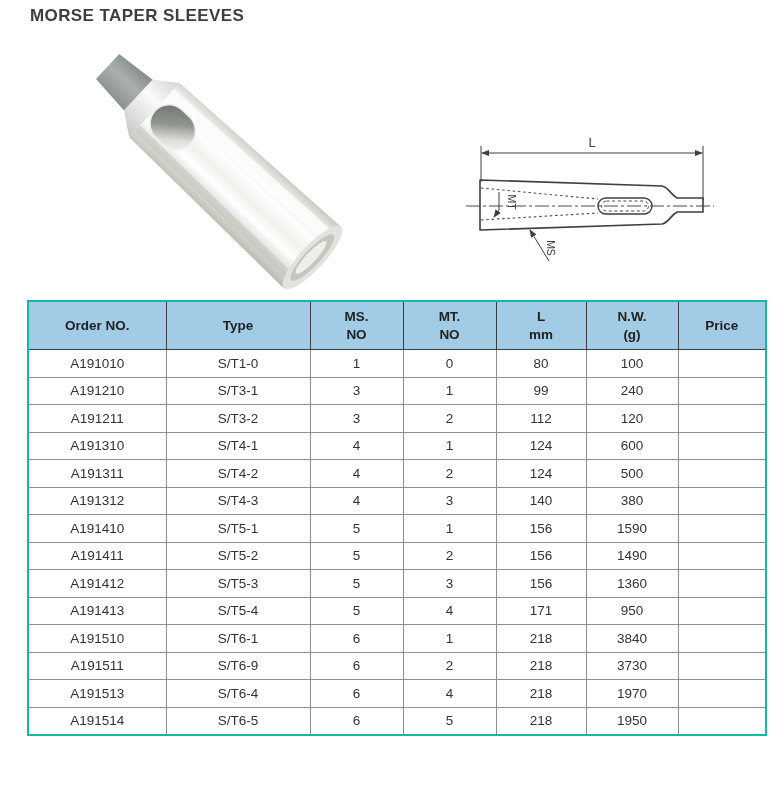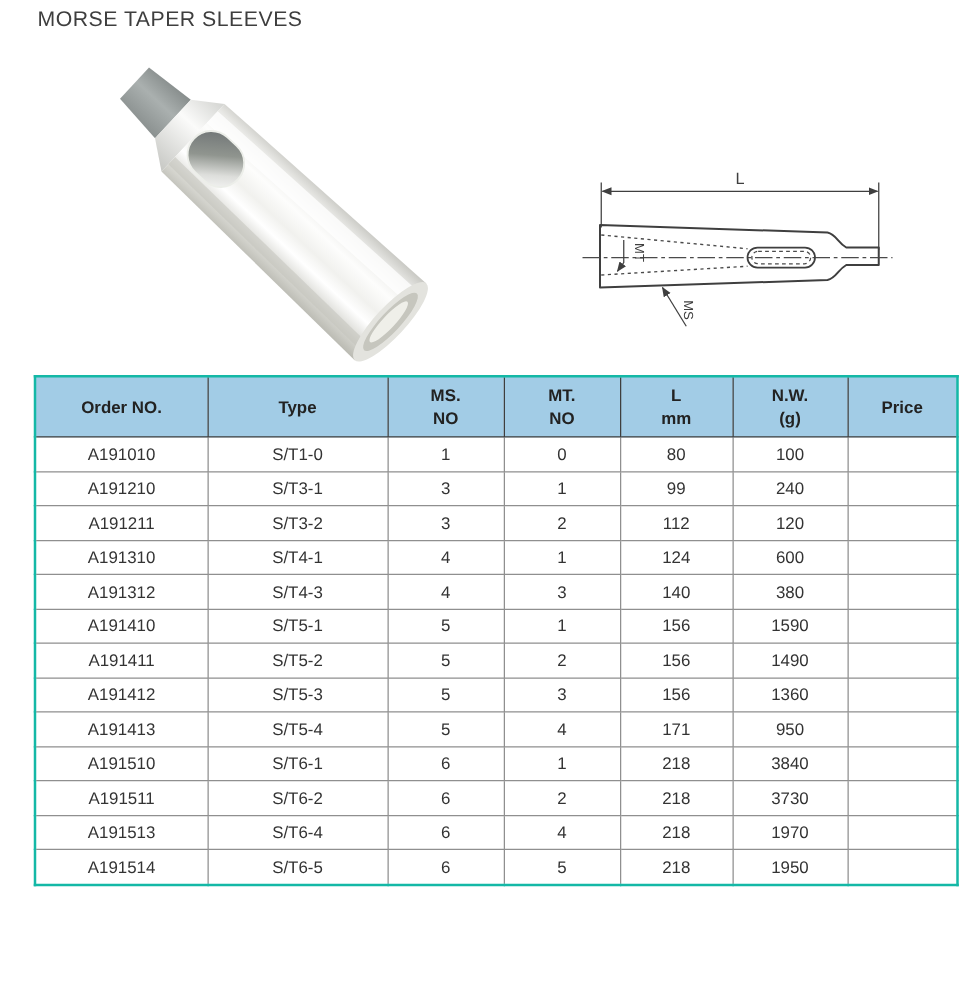--- a/index.html
+++ b/index.html
@@ -5,21 +5,21 @@
   html, body { margin: 0; padding: 0; background: #ffffff; }
   body {
     width: 783px; height: 800px;
     font-family: "Liberation Sans", "DejaVu Sans", sans-serif;
     position: relative; overflow: hidden;
     color: #333;
   }
   .page-title {
     position: absolute; left: 30px; top: 6px;
     font-size: 17px; letter-spacing: 0.4px;
-    color: #3e3e3e; font-weight: 400;
+    color: #3e3e3e; font-weight: 700;
   }
   .photo-wrap   { position: absolute; left: 55px;  top: 45px;  width: 320px; height: 245px; }
   .diagram-wrap { position: absolute; left: 438px; top: 103px; width: 340px; height: 190px; }
 
   .catalog-table {
     position: absolute; left: 27px; top: 300px;
     border-collapse: collapse; table-layout: fixed;
     width: 738px;
     border: 2px solid #14b8a6;
   }
@@ -178,20 +178,29 @@
       <tr>
     <td>A191310</td>
     <td>S/T4-1</td>
     <td>4</td>
     <td>1</td>
     <td>124</td>
     <td>600</td>
     <td></td>
   </tr>
       <tr>
+    <td>A191311</td>
+    <td>S/T4-2</td>
+    <td>4</td>
+    <td>2</td>
+    <td>124</td>
+    <td>500</td>
+    <td></td>
+  </tr>
+      <tr>
     <td>A191312</td>
     <td>S/T4-3</td>
     <td>4</td>
     <td>3</td>
     <td>140</td>
     <td>380</td>
     <td></td>
   </tr>
       <tr>
     <td>A191410</td>
@@ -233,21 +242,21 @@
     <td>A191510</td>
     <td>S/T6-1</td>
     <td>6</td>
     <td>1</td>
     <td>218</td>
     <td>3840</td>
     <td></td>
   </tr>
       <tr>
     <td>A191511</td>
-    <td>S/T6-2</td>
+    <td>S/T6-9</td>
     <td>6</td>
     <td>2</td>
     <td>218</td>
     <td>3730</td>
     <td></td>
   </tr>
       <tr>
     <td>A191513</td>
     <td>S/T6-4</td>
     <td>6</td>

